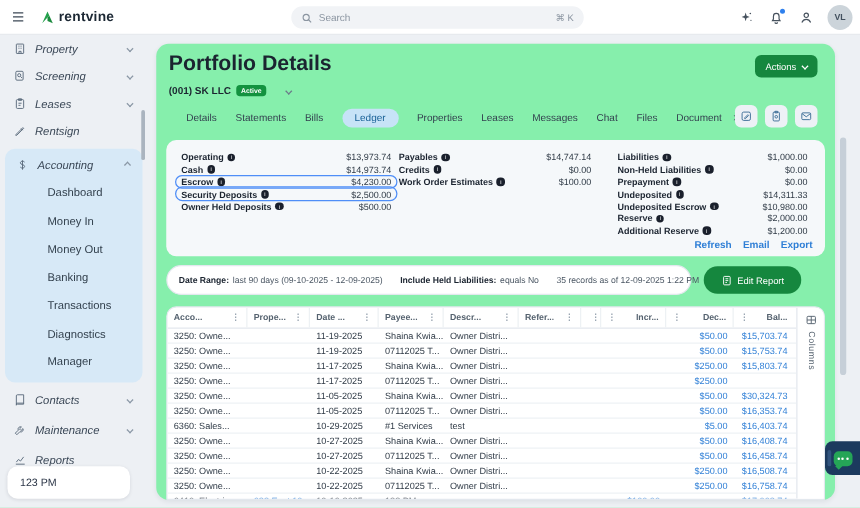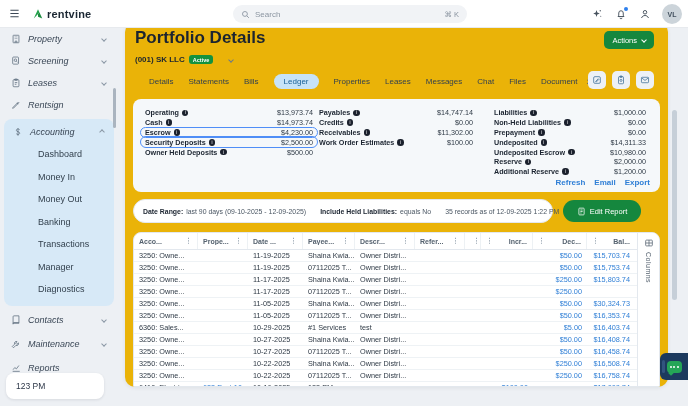--- a/index.html
+++ b/index.html
@@ -33,21 +33,21 @@
   .chev-up{transform:rotate(-135deg);}
   .acct-block{margin:3px 4px 2px 4px;background:#d7e9f7;border-radius:8px;padding:2px 0 5px 0;}
   .acct-head{height:22px;display:flex;align-items:center;padding:0 8px;cursor:pointer;}
   .subitem{height:22.5px;display:flex;align-items:center;padding-left:34px;color:#33414e;cursor:pointer;}
   .side-footer{position:absolute;left:6px;bottom:7px;width:98px;height:26px;background:#fff;border-radius:8px;
     box-shadow:0 1px 3px rgba(16,24,40,.1);display:flex;align-items:center;padding:0 10px;
     font-size:8.5px;color:#2d3748;}
   .side-scroll{position:absolute;left:113px;top:60px;width:3px;height:40px;background:#aab4bf;border-radius:2px;}
 
   
-  .card{position:absolute;left:125px;top:22px;width:543px;height:365px;background:#eab308;
+  .card{position:absolute;left:125px;top:35px;width:543px;height:365px;background:#86efac;
     border-radius:10px;box-shadow:0 1px 4px rgba(16,24,40,.07);overflow:hidden;}
   .page-title{position:absolute;left:10px;top:6px;font-size:17px;font-weight:600;color:#1b2430;}
   .actions-btn{position:absolute;right:14px;top:9px;height:18px;background:#15873e;border-radius:5px;
     color:#fff;font-size:7.5px;display:flex;align-items:center;gap:5px;padding:0 8px;cursor:pointer;}
   .actions-btn .chev{border-color:#fff;margin:0 0 1px 0;}
   .entity-row{position:absolute;left:10px;top:33px;display:flex;align-items:center;gap:4px;cursor:pointer;}
   .entity-name{font-size:8px;font-weight:bold;color:#1b2430;text-align:right;}
   .badge{background:#13923f;color:#fff;font-size:5.5px;font-weight:bold;border-radius:3px;padding:1.5px 4px;}
   .entity-row .chev{margin-left:12px;border-color:#6b7a89;}
 
@@ -214,22 +214,22 @@
         </span>
       <span class="slabel">Accounting</span>
       <span class="chev chev-up"></span>
     </div>
     <div>
         <div class="subitem">Dashboard</div>
         <div class="subitem">Money In</div>
         <div class="subitem">Money Out</div>
         <div class="subitem">Banking</div>
         <div class="subitem">Transactions</div>
+        <div class="subitem">Diagnostics</div>
         <div class="subitem">Manager</div>
-        <div class="subitem">Diagnostics</div>
       </div>
   </div>
 
   <div class="side-item h24">
     <span class="sicon">
         <svg width="10" height="10" viewBox="0 0 24 24" fill="none" stroke="currentColor" stroke-width="1.8">
           <path d="M5 4a2 2 0 0 1 2-2h12v18H7a2 2 0 0 0-2 2z"></path>
           <path d="M5 20a2 2 0 0 1 2-2h12"></path>
         </svg>
       </span>
@@ -341,25 +341,20 @@
           <span class="slbl">Payables</span>
           <span class="sinfo">i</span>
           <span class="sval">$14,747.14</span>
         </div>
         <div class="srow">
           <span class="slbl">Credits</span>
           <span class="sinfo">i</span>
           <span class="sval">$0.00</span>
         </div>
         <div class="srow">
-          <span class="slbl">Receivables</span>
-          <span class="sinfo">i</span>
-          <span class="sval">$11,302.00</span>
-        </div>
-        <div class="srow">
           <span class="slbl">Work Order Estimates</span>
           <span class="sinfo">i</span>
           <span class="sval">$100.00</span>
         </div>
       </div>
     <div class="scol scol3">
         <div class="srow">
           <span class="slbl">Liabilities</span>
           <span class="sinfo">i</span>
           <span class="sval">$1,000.00</span>

